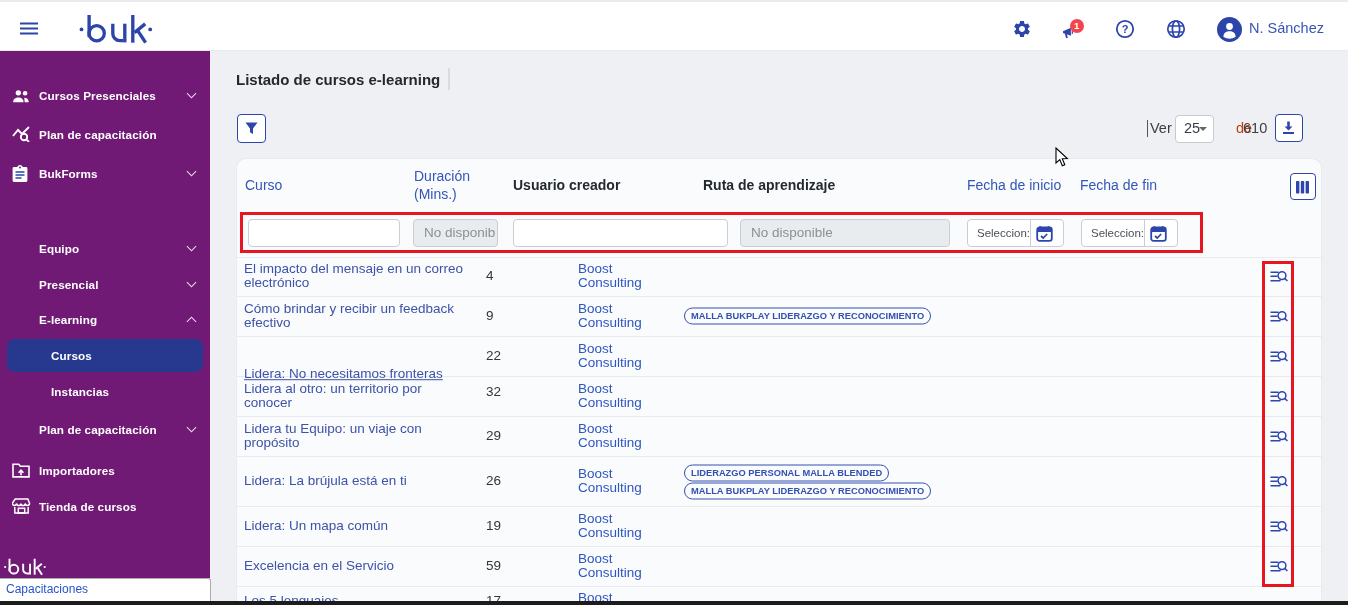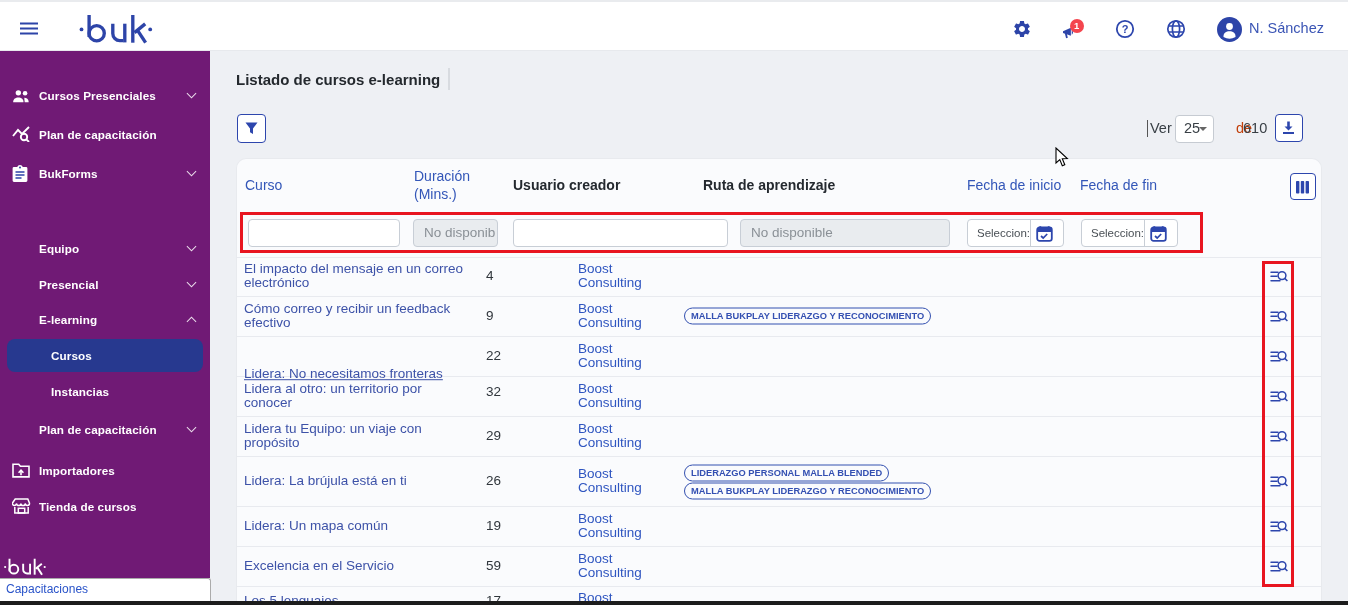--- a/index.html
+++ b/index.html
@@ -270,21 +270,21 @@
 <div class="sep" style="top:416px"></div>
 <div class="sep" style="top:456px"></div>
 <div class="sep" style="top:506px"></div>
 <div class="sep" style="top:546px"></div>
 <div class="sep" style="top:586px"></div>
 
 <div class="course" style="left:244px;top:276px;">El impacto del mensaje en un correo electrónico</div>
 <div class="dur" style="top:276px;">4</div>
 <div class="boost" style="top:276px;">Boost<br>Consulting</div>
 
-<div class="course" style="left:244px;top:316px;">Cómo correo y recibir un feedback efectivo</div>
+<div class="course" style="left:244px;top:316px;">Cómo brindar y recibir un feedback efectivo</div>
 <div class="dur" style="top:316px;">9</div>
 <div class="boost" style="top:316px;">Boost<br>Consulting</div>
 <div class="chip" style="top:316px;">MALLA BUKPLAY LIDERAZGO Y RECONOCIMIENTO</div>
 
 <div class="course" style="left:244px;top:374px;text-decoration:underline;">Lidera: No necesitamos fronteras</div>
 <div class="dur" style="top:356px;">22</div>
 <div class="boost" style="top:356px;">Boost<br>Consulting</div>
 
 <div class="course" style="left:244px;top:396px;">Lidera al otro: un territorio por conocer</div>
 <div class="dur" style="top:392px;">32</div>

